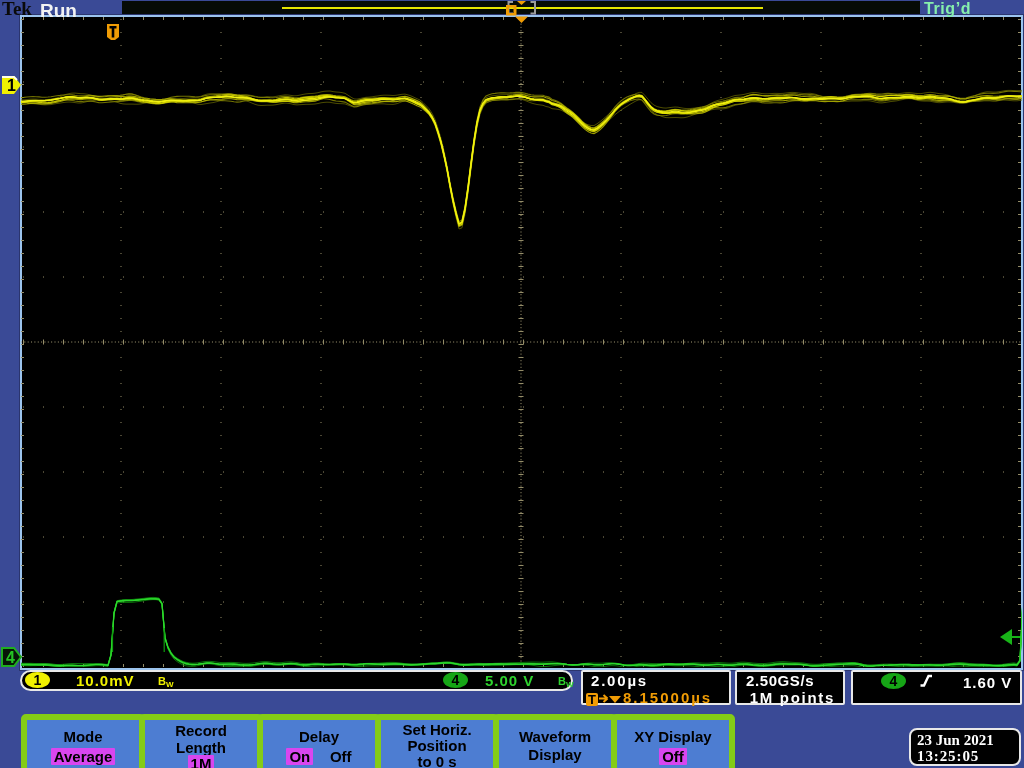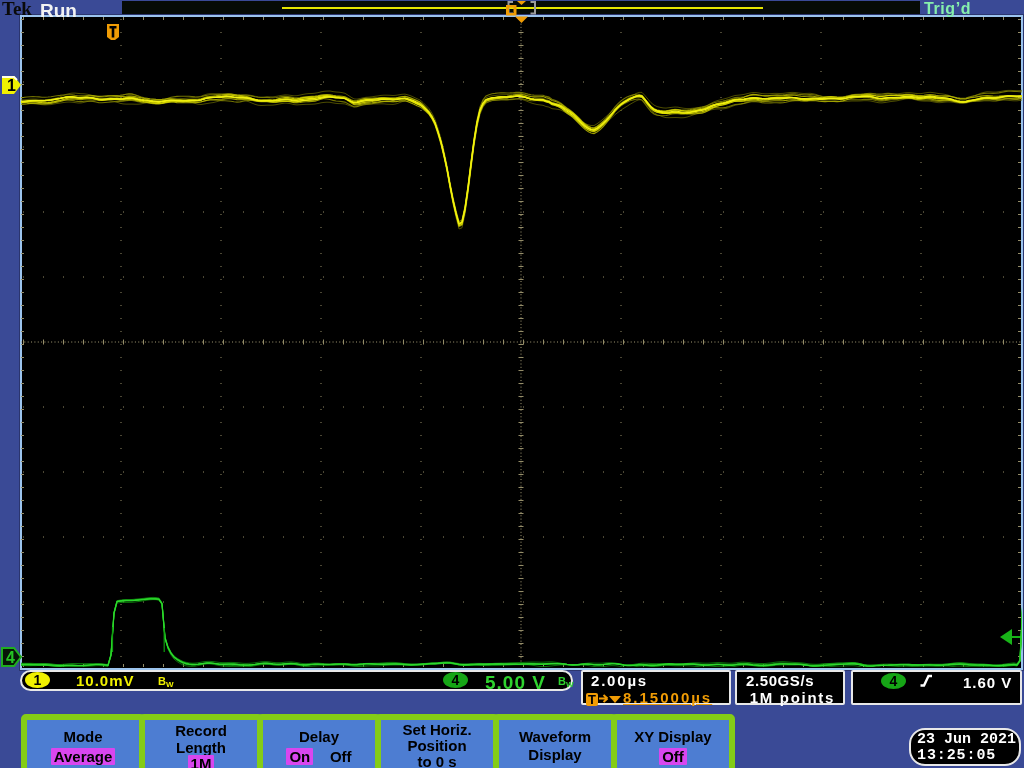--- a/index.html
+++ b/index.html
@@ -96,26 +96,26 @@
 <line x1="112.5" y1="627" x2="112.5" y2="652" stroke="#0f9f0f" stroke-width="1.2"></line>
 <line x1="164.2" y1="628" x2="164.2" y2="652" stroke="#0f9f0f" stroke-width="1.2"></line>
 </g>
 </svg>
 
 <div class="ro" style="left:20px;top:670px;width:549px;height:17px;border-radius:11px;"></div>
 <div class="badge" style="left:25px;top:672px;background:#f0f000;">1</div>
 <div class="abs" style="left:76px;top:672px;color:#f0f000;font-weight:bold;font-size:15px;letter-spacing:1px;">10.0mV</div>
 <div class="abs" style="left:158px;top:675px;color:#f0f000;font-weight:bold;font-size:11px;">B<span style="font-size:8px;vertical-align:-2px;">W</span></div>
 <div class="badge" style="left:443px;top:672px;background:#16a516;color:#000;">4</div>
-<div class="abs" style="left:485px;top:672px;color:#2fd32f;font-weight:bold;font-size:19px;letter-spacing:1px;">5.00 V</div>
+<div class="abs" style="left:485px;top:672px;color:#2fd32f;font-weight:bold;font-size:15px;letter-spacing:1px;">5.00 V</div>
 <div class="abs" style="left:558px;top:675px;color:#2fd32f;font-weight:bold;font-size:11px;">B<span style="font-size:8px;vertical-align:-2px;">W</span></div>
 
 <div class="ro" style="left:581px;top:670px;width:146px;height:31px;">
 <div style="margin:1px 0 0 8px;letter-spacing:1.8px;">2.00µs</div>
-<div style="margin:1px 0 0 3px;color:#f09c05;text-decoration:underline;"><span style="display:inline-block;background:#f09c05;color:#000;width:12px;height:13px;line-height:13px;text-align:center;border-radius:2px;font-size:13px;vertical-align:-1px;">T</span><svg width="24" height="13" style="vertical-align:-2px;margin:0 0 0 1px;">
+<div style="margin:1px 0 0 3px;color:#f09c05;"><span style="display:inline-block;background:#f09c05;color:#000;width:12px;height:13px;line-height:13px;text-align:center;border-radius:2px;font-size:13px;vertical-align:-1px;">T</span><svg width="24" height="13" style="vertical-align:-2px;margin:0 0 0 1px;">
         <path d="M0,6.5 h8 M8.5,6.5 l-4,-3.5 M8.5,6.5 l-4,3.5" stroke="#f09c05" stroke-width="2" fill="none"></path>
         <polygon points="10,4 22,4 16,11" fill="#f09c05"></polygon>
       </svg><span style="letter-spacing:2px;">8.15000µs</span></div>
 </div>
 <div class="ro" style="left:735px;top:670px;width:106px;height:31px;">
 <div style="margin:1px 0 0 9px;letter-spacing:0.6px;">2.50GS/s</div>
 <div style="margin:1px 8px 0 5px;letter-spacing:1.7px;text-align:right;">1M points</div>
 </div>
 <div class="ro" style="left:851px;top:670px;width:167px;height:31px;"></div>
 <div class="badge" style="left:881px;top:673px;background:#16a516;">4</div>
@@ -144,16 +144,16 @@
   </div>
 <div class="btn" style="left:493px;">
     <div style="margin-top:8px;">Waveform</div>
     <div style="margin-top:1px;">Display</div>
   </div>
 <div class="btn" style="left:611px;">
     <div style="margin-top:8px;">XY Display</div>
     <div style="margin-top:3px;"><span class="hl">Off</span></div>
   </div>
 
-<div class="ro" style="left:909px;top:728px;width:108px;height:34px;border-radius:16px;font-family:Liberation Mono, monospace;font-size:15px;">
+<div class="ro" style="left:909px;top:728px;width:108px;height:34px;border-radius:8px;font-family:Liberation Serif, serif;font-size:15px;">
 <div style="margin:2px 0 0 6px;">23 Jun 2021</div>
 <div style="margin:0 0 0 6px;letter-spacing:0.9px;">13:25:05</div>
 </div>
 
 </body></html>

